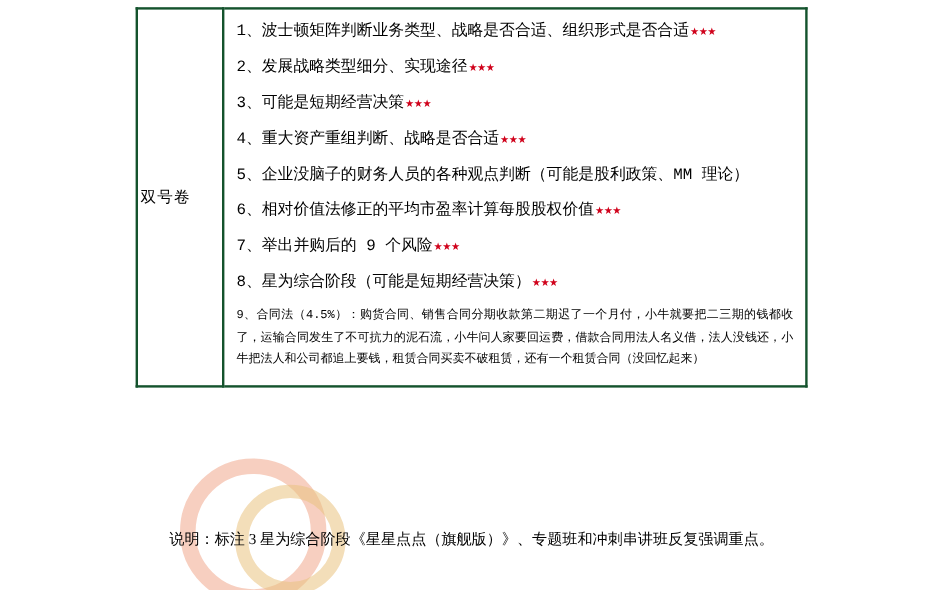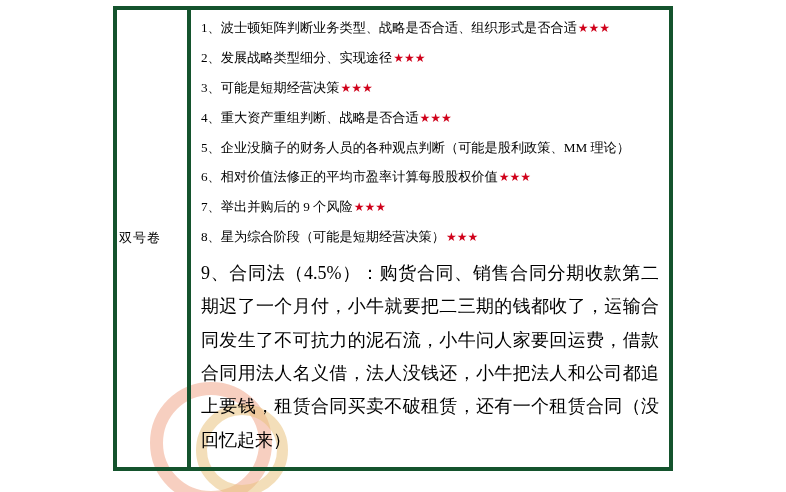--- a/index.html
+++ b/index.html
@@ -71,23 +71,24 @@
   .doc-table {
     position: absolute;
     left: 113px;
     top: 6px;
     width: 560px;
     border: 1px solid #000;
     border-collapse: collapse;
     background: transparent;
   }
   .doc-table td {
-    border: 4px solid #14532d;
+    border: 2px solid #14532d;
     vertical-align: middle;
     background: transparent;
+    font-family: Liberation Mono, monospace;
   }
   td.label-cell {
     width: 66px;
     text-align: left;
     font-size: 13px;
     letter-spacing: 1px;
     padding: 4px 2px;
   }
   td.content-cell {
     padding: 8px 10px 10px 10px;
@@ -102,21 +103,21 @@
   .item:last-child {
     margin-bottom: 0;
   }
   .stars {
     color: #d0021b;
     font-size: 12px;
     letter-spacing: 0px;
     margin-left: 1px;
   }
   .para {
-    font-size: 18px;
+    font-size: 10px;
     line-height: 1.85;
     text-align: justify;
     margin: 0;
   }
 
   .note {
     position: absolute;
     left: 113px;
     top: 440px;
     width: 560px;
@@ -176,14 +177,17 @@
           <span>8、</span><span>星为综合阶段（可能是短期经营决策）</span><span class="stars">★★★</span>
         </p>
 
         <p class="para">9、合同法（4.5%）：购货合同、销售合同分期收款第二期迟了一个月付，小牛就要把二三期的钱都收了，运输合同发生了不可抗力的泥石流，小牛问人家要回运费，借款合同用法人名义借，法人没钱还，小牛把法人和公司都追上要钱，租赁合同买卖不破租赁，还有一个租赁合同（没回忆起来）</p>
 
       </td>
     </tr>
   </tbody>
     </table>
 
+  <div class="note">
+    <span>说明：标注 3 星为综合阶段</span><span class="book">《星星点点（旗舰版）》</span><span>、专题班和冲刺串讲班反复强调重点。</span>
+  </div>
 
 </div>
 
 </body></html>

